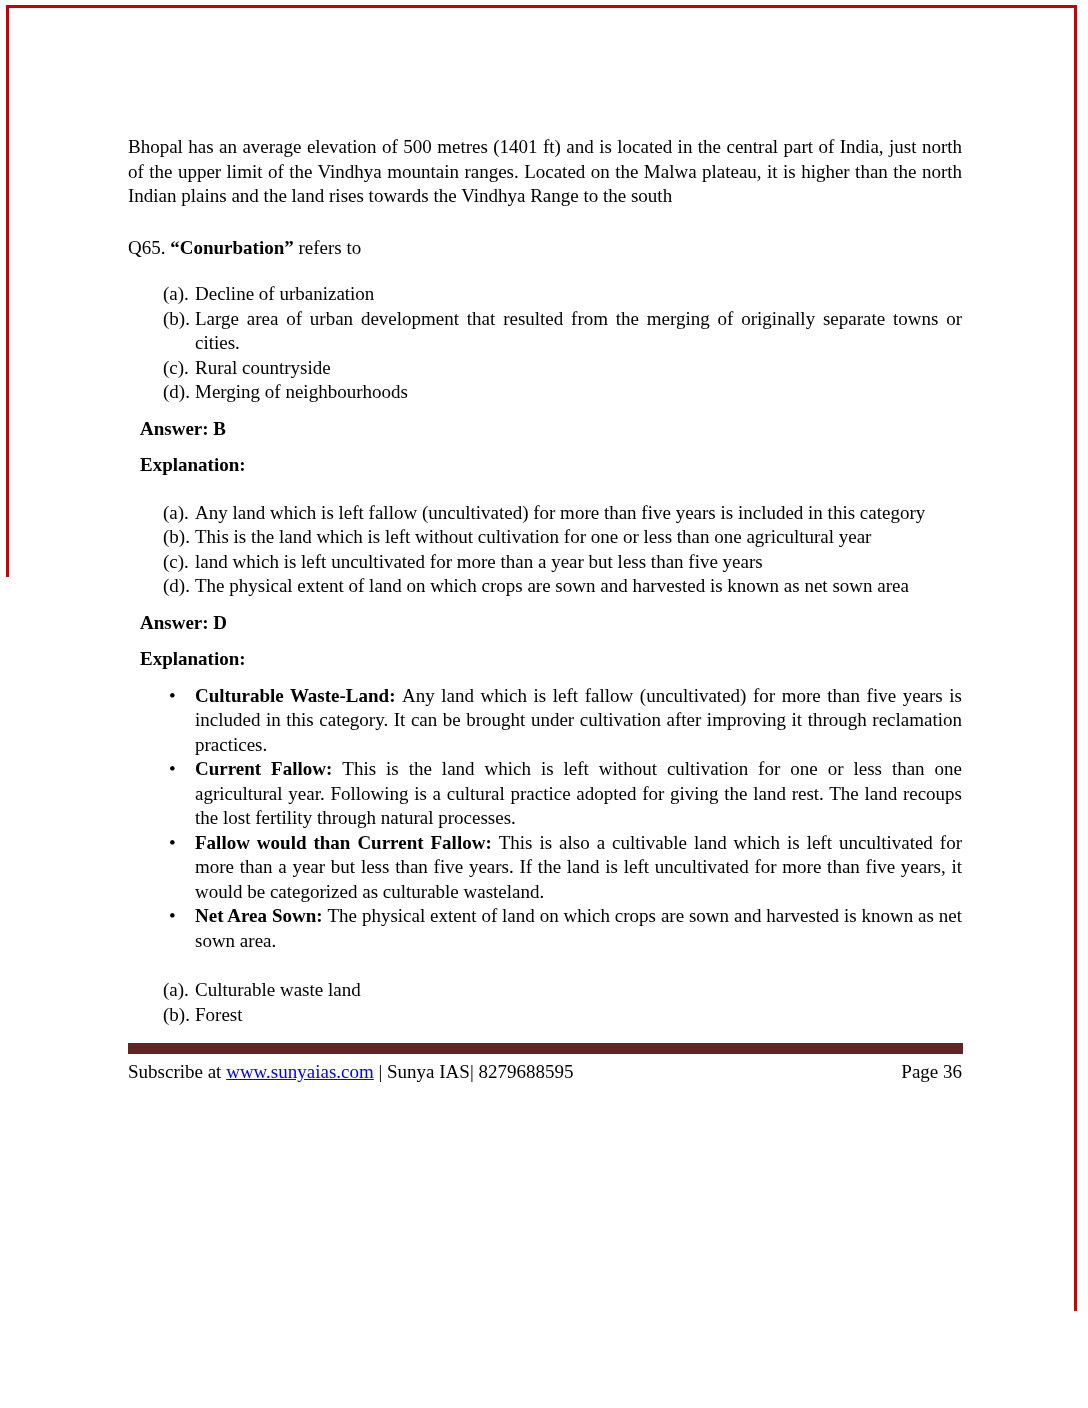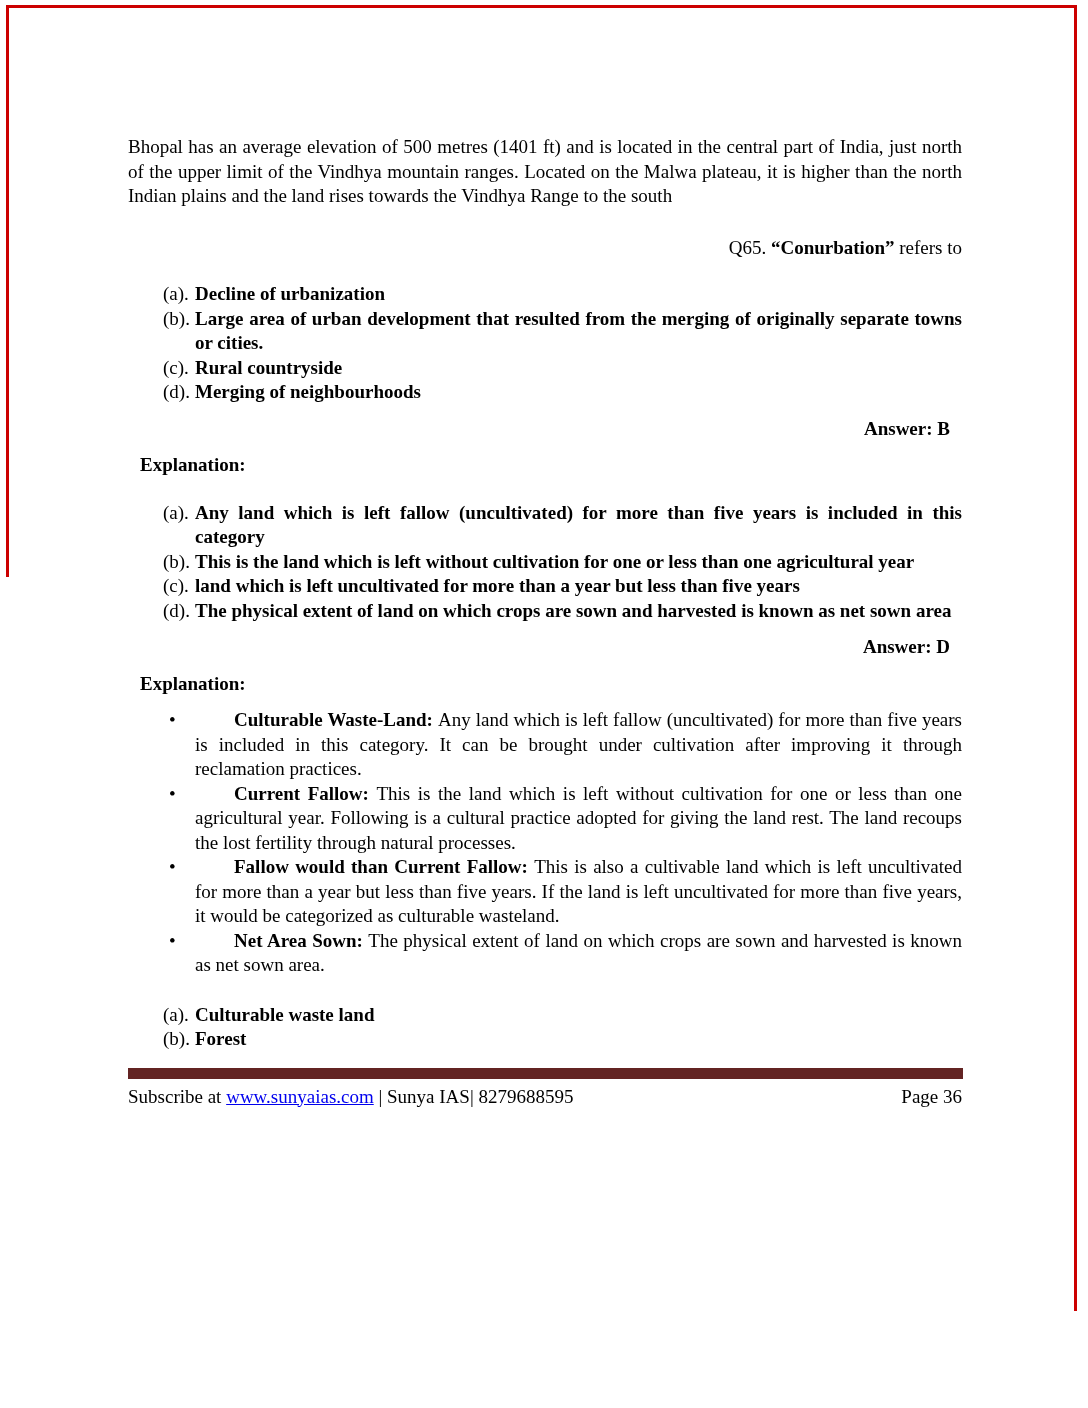--- a/index.html
+++ b/index.html
@@ -19,39 +19,39 @@
 
   .content {
     position: absolute;
     left: 128px; top: 135px;
     width: 834px;
     font-size: 19px;
     line-height: 24.5px;
   }
   .para { text-align: justify; margin: 0; }
   .q-heading { margin: 0; }
-  .mt-27 { margin-top: 27px; text-align: right; }
+  .mt-27 { margin-top: 27px; }
   .mt-25 { margin-top: 25px; }
   .mt-23 { margin-top: 23px; }
   .mt-22 { margin-top: 22px; }
   .mt-16 { margin-top: 16px; }
   .mt-6  { margin-top: 6px; }
 
   .options { margin-left: 35px; }
   .opt-row { display: flex; }
   .opt-marker { flex: 0 0 32px; }
-  .opt-text { flex: 1 1 auto; text-align: justify; font-weight: bold; }
+  .opt-text { flex: 1 1 auto; text-align: justify; }
 
   .answer-line, .expl-label { font-weight: bold; margin: 12px; }
 
   .bullets { margin-left: 35px; }
   .bullet-row { display: flex; }
   .bullet-glyph { flex: 0 0 32px; padding-left: 6px; }
   .bullet-text { flex: 1 1 auto; text-align: justify; }
-  .bullet-text b { white-space: pre-wrap; margin-left: 39px; }
+  .bullet-text b { white-space: pre-wrap; }
 
   .footer-rule {
     height: 11px;
     width: 835px;
     background: var(--footer_bar);
   }
   .footer {
     display: flex;
     justify-content: space-between;
     align-items: flex-end;

